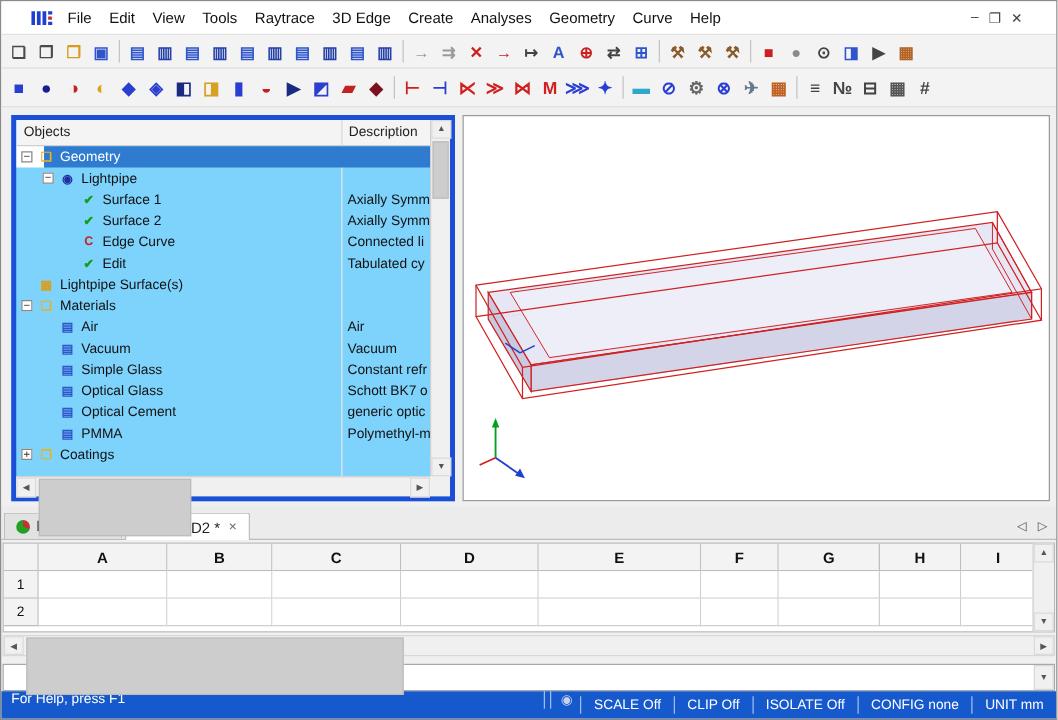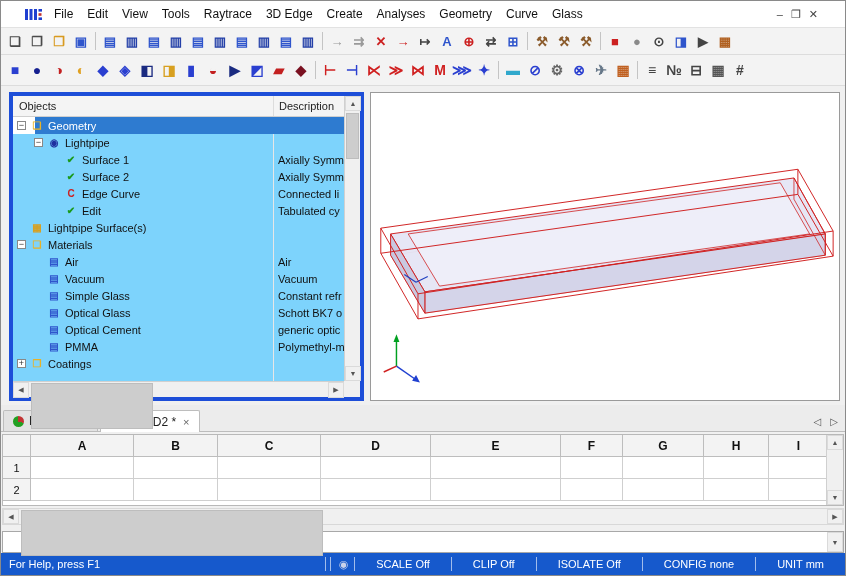--- a/index.html
+++ b/index.html
@@ -68,26 +68,26 @@
   .scell.rh{width:28px;background:#f3f3f3;display:flex;align-items:center;justify-content:center;font-size:11px;font-weight:normal;border-color:#bdbdbd;}
   .sheetv{display:flex;flex-direction:column;width:16px;flex:none;background:#f0f0f0;border-left:1px solid #d0d0d0;}
   .sheetv .strack{flex:1;}
   .hscrollbar{height:17px;flex:none;display:flex;margin:2px 1px 0;background:#f0f0f0;border:1px solid #d8d8d8;box-sizing:border-box;}
   .hscrollbar .sbtn{height:100%;}
   .hscrollbar .sthumb.h{width:300px;}
   .gap{height:6px;flex:none;}
   .strip2{height:22px;flex:none;margin:0 1px;background:#fff;border:1px solid #a8a8a8;display:flex;justify-content:flex-end;box-sizing:border-box;}
   .strip2 .sbtn{height:100%;}
   
-  .statusbar{height:22px;flex:none;background:#1659cc;color:#fff;display:flex;align-items:center;font-size:11px;}
+  .statusbar{height:22px;flex:none;background:#1659cc;color:#fff;display:flex;align-items:flex-start;font-size:11px;}
   .shelp{flex:1;padding-left:8px;white-space:nowrap;}
   .vbar{width:1px;height:14px;background:rgba(255,255,255,.6);margin:0 2px;flex:none;}
   .globe{font-size:11px;color:#c9d2ea;margin:0 6px;flex:none;}
   .ssegs{display:flex;align-items:center;height:100%;}
-  .sseg{padding:0 21px;border-left:1px solid rgba(255,255,255,.6);height:14px;display:flex;align-items:center;white-space:nowrap;}
+  .sseg{padding:0 10px;border-left:1px solid rgba(255,255,255,.6);height:14px;display:flex;align-items:center;white-space:nowrap;}
 </style>
 </head>
 <body>
 
 <div class="app">
 
   <div class="menubar">
     <svg class="applogo" width="17" height="13" viewBox="0 0 17 13">
       <rect x="0" y="1" width="3" height="11" fill="#1f3fd0"></rect>
       <rect x="4.5" y="1" width="3" height="11" fill="#1f3fd0"></rect>
@@ -100,21 +100,21 @@
         <span class="menu-item">File</span>
         <span class="menu-item">Edit</span>
         <span class="menu-item">View</span>
         <span class="menu-item">Tools</span>
         <span class="menu-item">Raytrace</span>
         <span class="menu-item">3D Edge</span>
         <span class="menu-item">Create</span>
         <span class="menu-item">Analyses</span>
         <span class="menu-item">Geometry</span>
         <span class="menu-item">Curve</span>
-        <span class="menu-item">Glass</span>
+        <span class="menu-item">Help</span>
       </div>
     <div class="wincontrols">
         <span class="winbtn">–</span>
         <span class="winbtn">❐</span>
         <span class="winbtn">✕</span>
       </div>
   </div>
 
   <div class="toolbar t1">
       <button class="tbtn">

